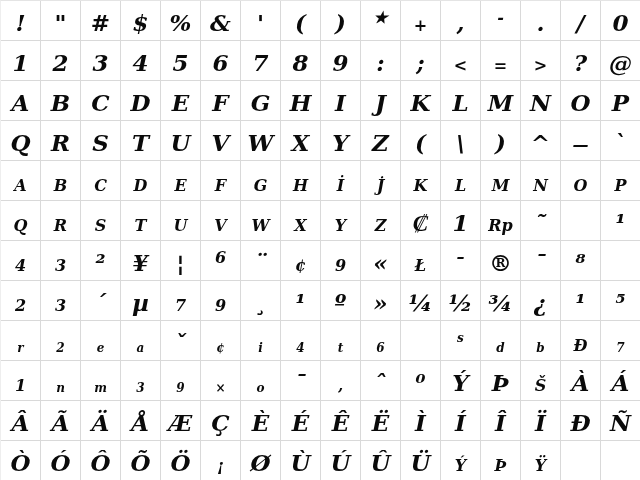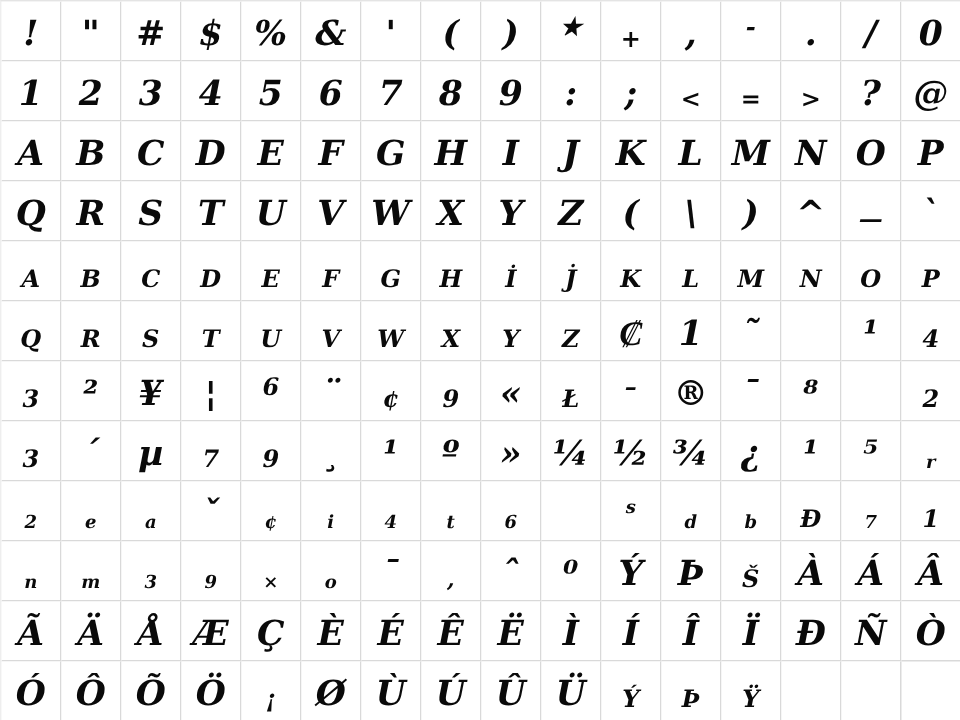--- a/index.html
+++ b/index.html
@@ -319,20 +319,23 @@
     <div class="cell">
       <span class="k-m">Z</span>
     </div>
     <div class="cell">
       <span class="k-n">₡</span>
     </div>
     <div class="cell">
       <span class="k-n">1</span>
     </div>
     <div class="cell">
+      <span class="k-m">Rp</span>
+    </div>
+    <div class="cell">
       <span class="k-n">˜</span>
     </div>
     <div class="cell"></div>
     <div class="cell">
       <span class="k-n">¹</span>
     </div>
     <div class="cell">
       <span class="k-m">4</span>
     </div>
     <div class="cell">

